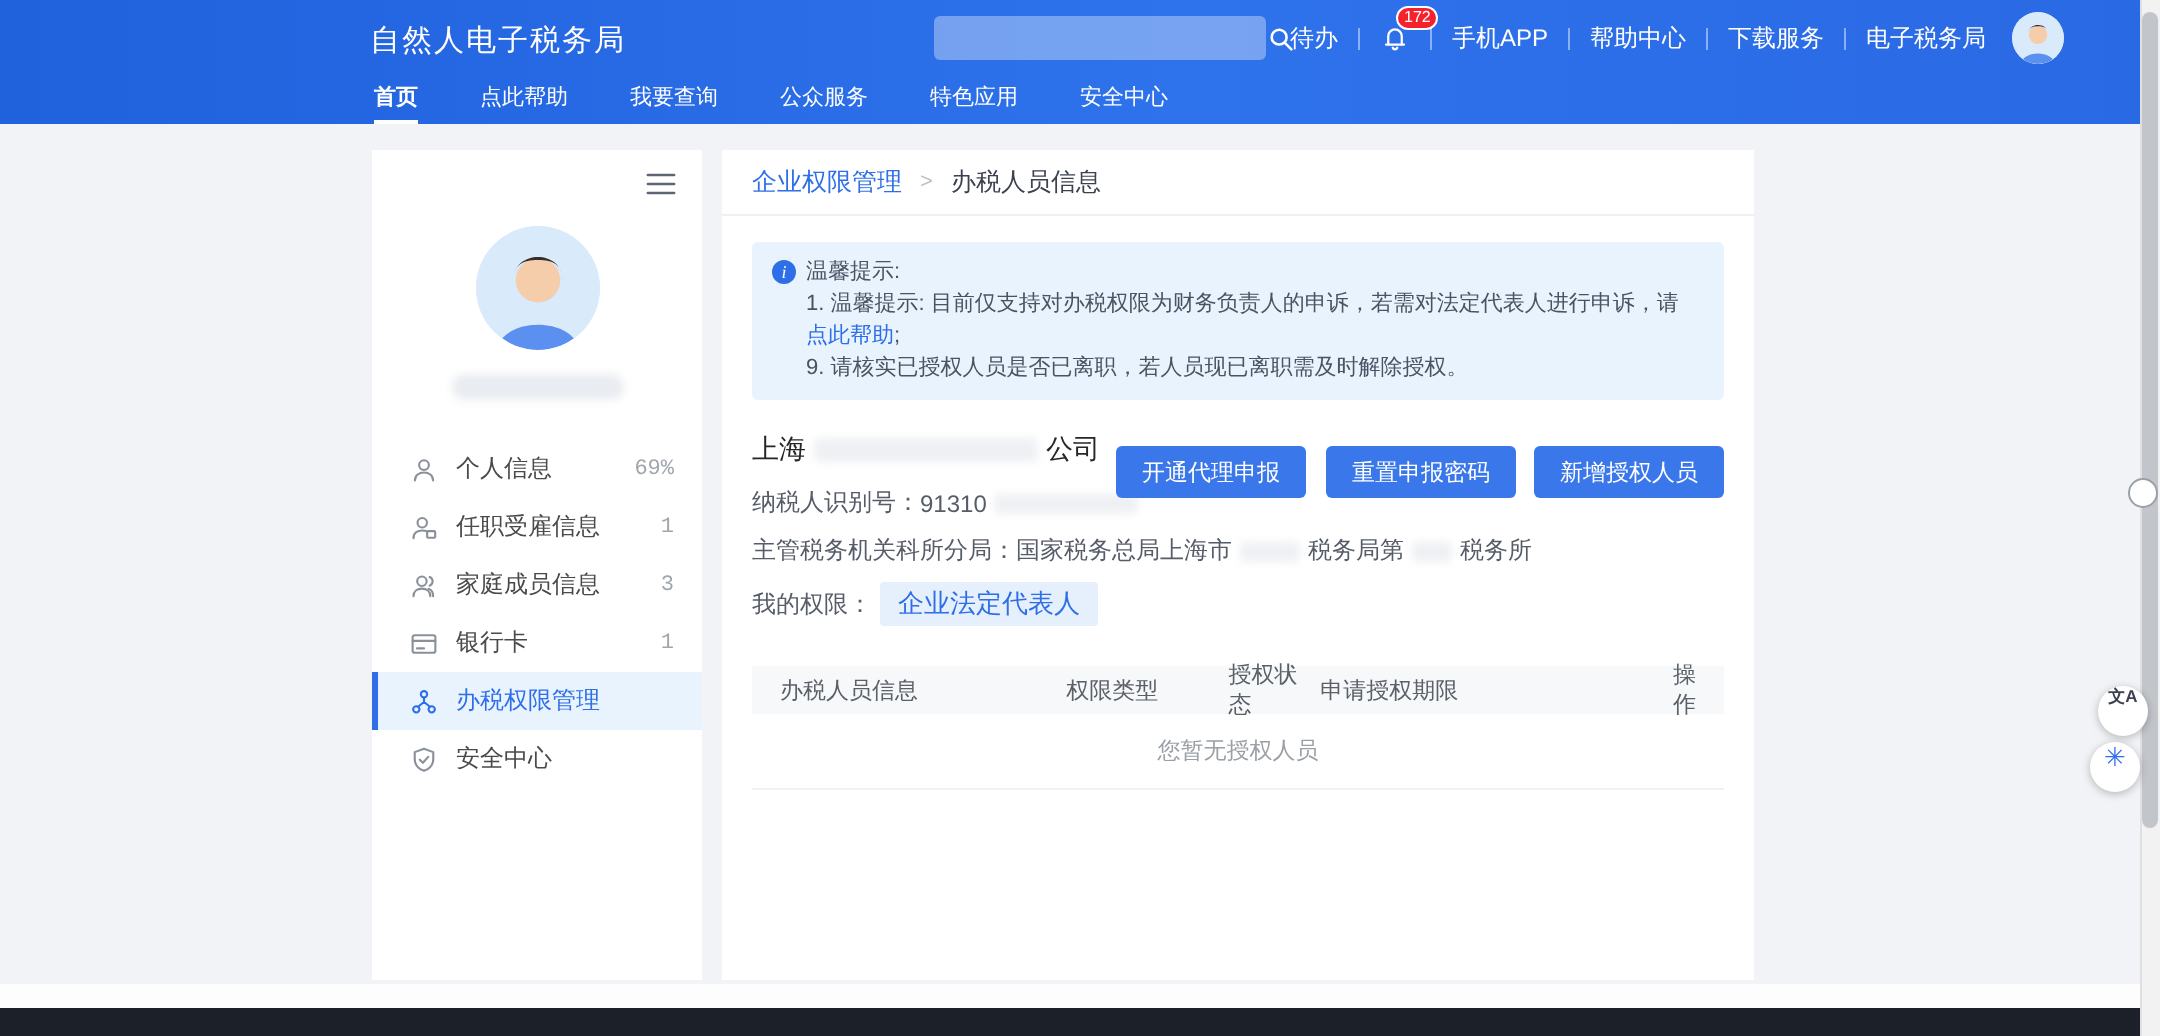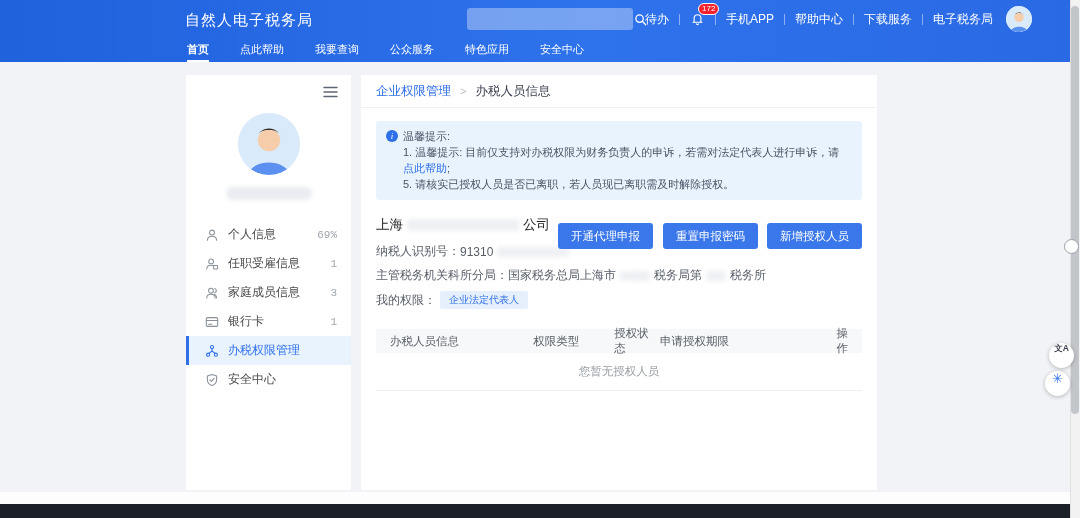--- a/index.html
+++ b/index.html
@@ -65,21 +65,21 @@
   .notice-line { padding-left:17px; }
   .link { color:#2e6fe8; cursor:pointer; }
 
   .company { position:relative; margin-top:16px; font-size:12px; color:#565d68; }
   .company-name { font-size:13.5px; color:#262626; display:flex; align-items:center; margin-bottom:9px; }
   .redact { display:inline-block; height:12px; background:#eef0f3; border-radius:3px;
             filter:blur(2px); margin:0 4px; }
   .r-name { width:112px; } .r-tax { width:72px; height:10px; }
   .r-a1 { width:30px; height:10px; } .r-a2 { width:20px; height:10px; }
   .c-row { margin-bottom:7px; display:flex; align-items:center; }
-  .tag { background:#e6f0fd; color:#2e6fe8; font-size:10px; padding:2px 9px;
+  .tag { background:#e6f0fd; color:#2e6fe8; font-size:13px; padding:2px 9px;
          border-radius:2px; margin-left:4px; }
 
   .btn-rows { position:absolute; right:0; top:7px; display:flex; 
               align-items:flex-end; gap:9px; }
   .btn-row1 { display:flex; gap:10px; }
   .btn { background:#3a77ea; color:#fff; font-size:11.5px; height:26px; padding:0 13px;
          border:none; border-radius:3px; cursor:pointer; font-family:inherit; }
 
   .table { margin-top:20px; font-size:11.5px; }
   .thead { display:flex; align-items:center; background:#f7f8fa; height:24px;
@@ -277,21 +277,21 @@
 
       <div class="notice">
         <div class="notice-title-row">
           <span class="info-icon">i</span>
           <span>温馨提示:</span>
         </div>
         <div class="notice-line">
           <span>1. 温馨提示: 目前仅支持对办税权限为财务负责人的申诉，若需对法定代表人进行申诉，请</span>
           <span class="link">点此帮助</span><span>;</span>
         </div>
-        <div class="notice-line">5. 请核实已授权人员是否已离职，若人员现已离职需及时解除授权。</div>
+        <div class="notice-line">9. 请核实已授权人员是否已离职，若人员现已离职需及时解除授权。</div>
       </div>
 
       <div class="company">
         <div class="company-name">
           <span>上海</span>
           <span class="redact r-name"></span>
           <span>公司</span>
         </div>
         <div class="c-row">
           <span>纳税人识别号：</span>

